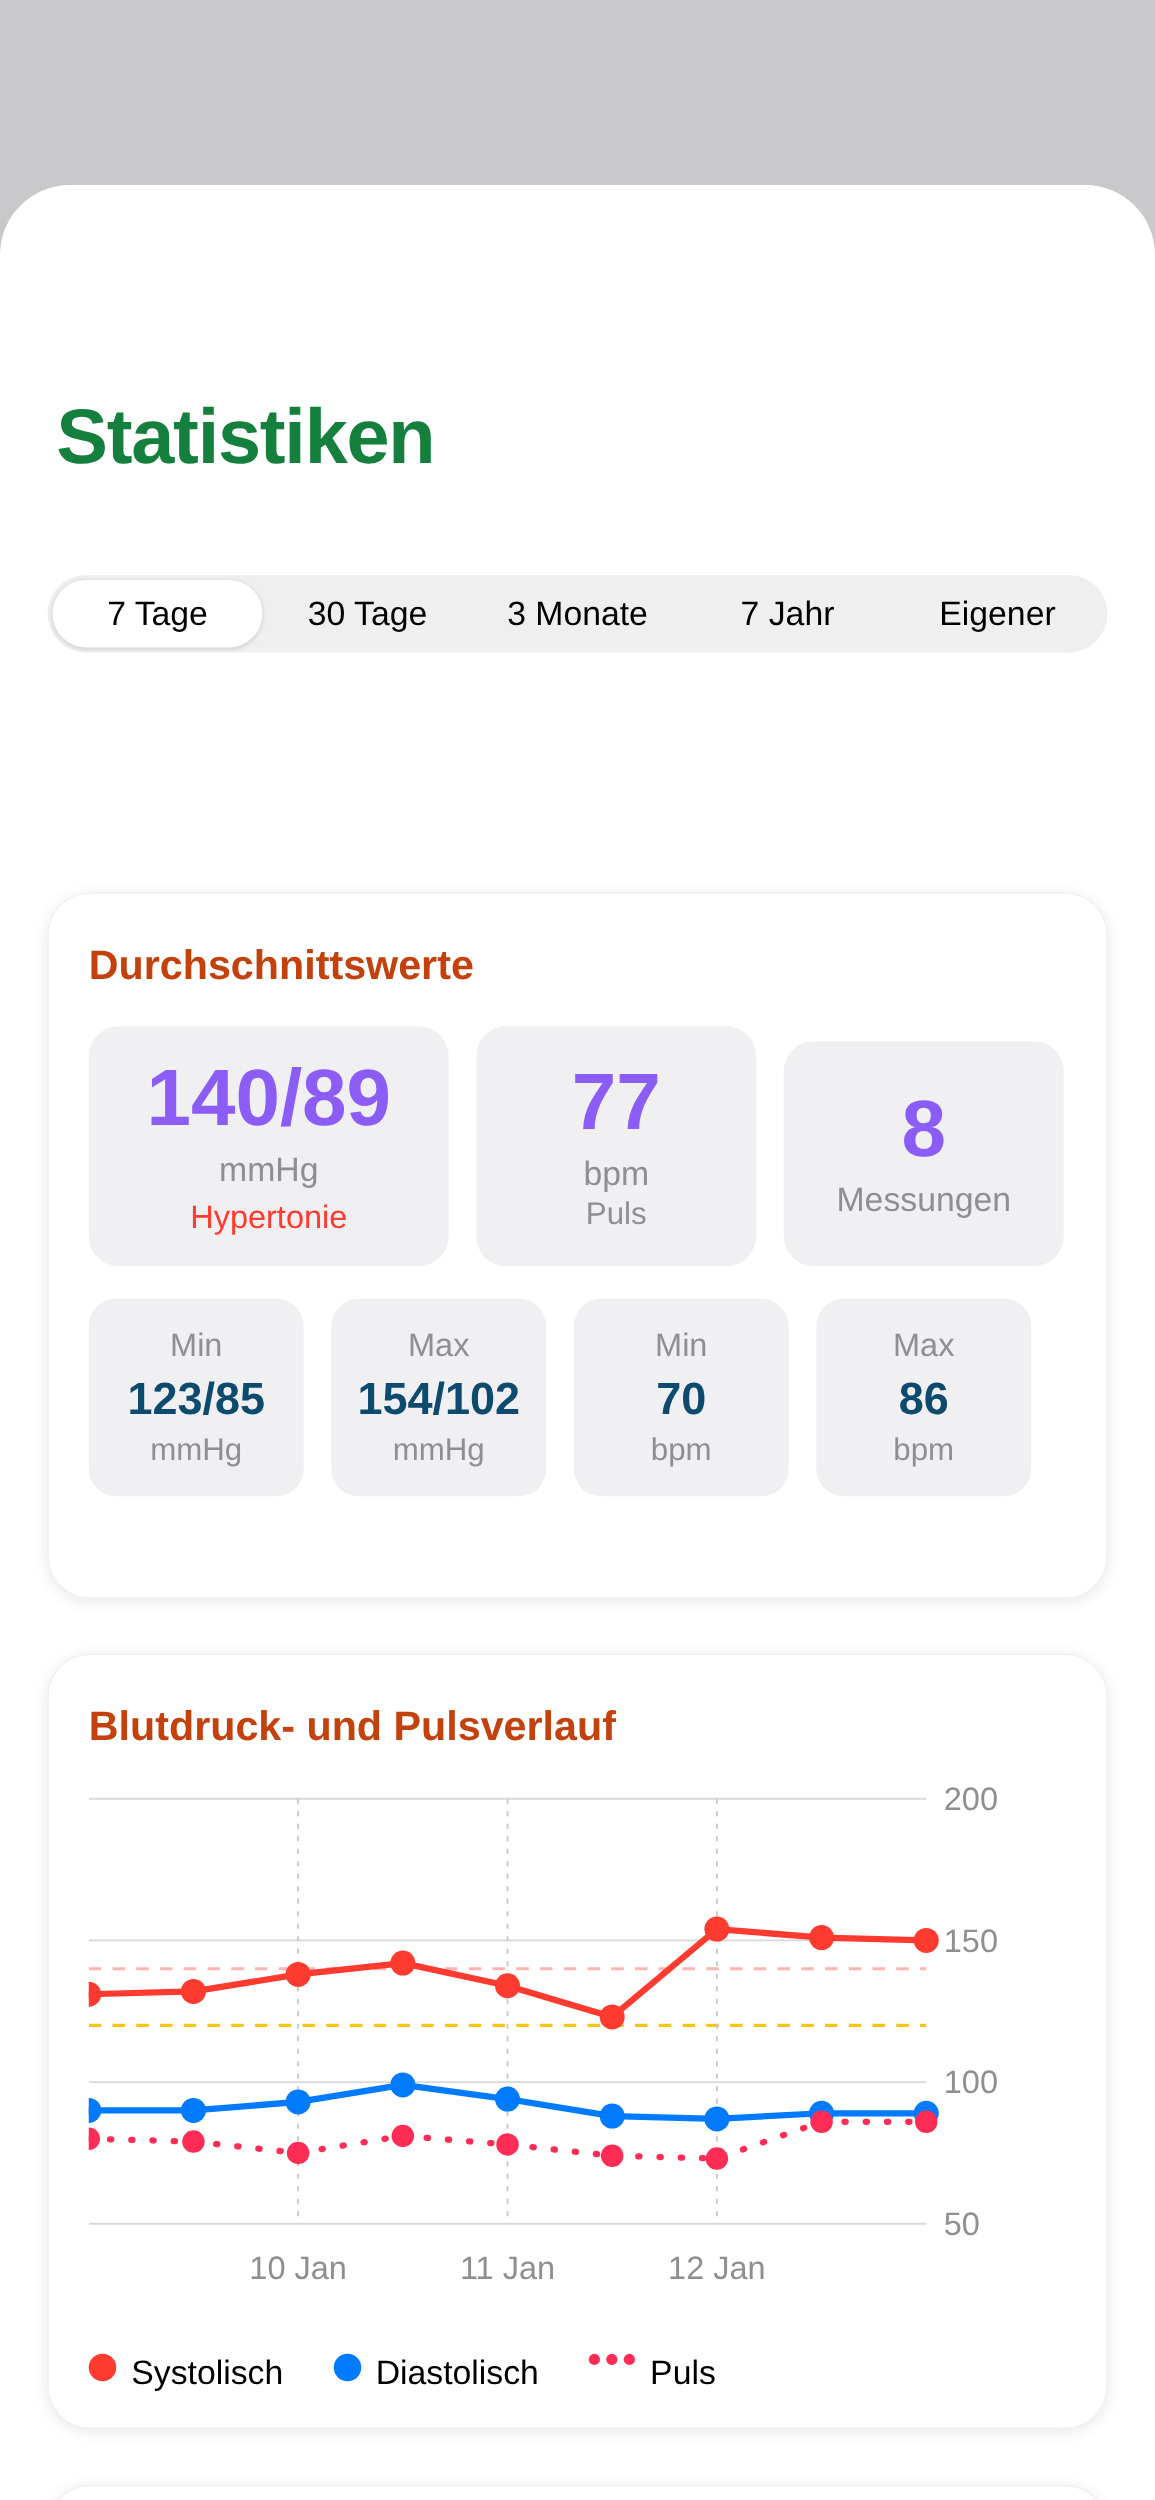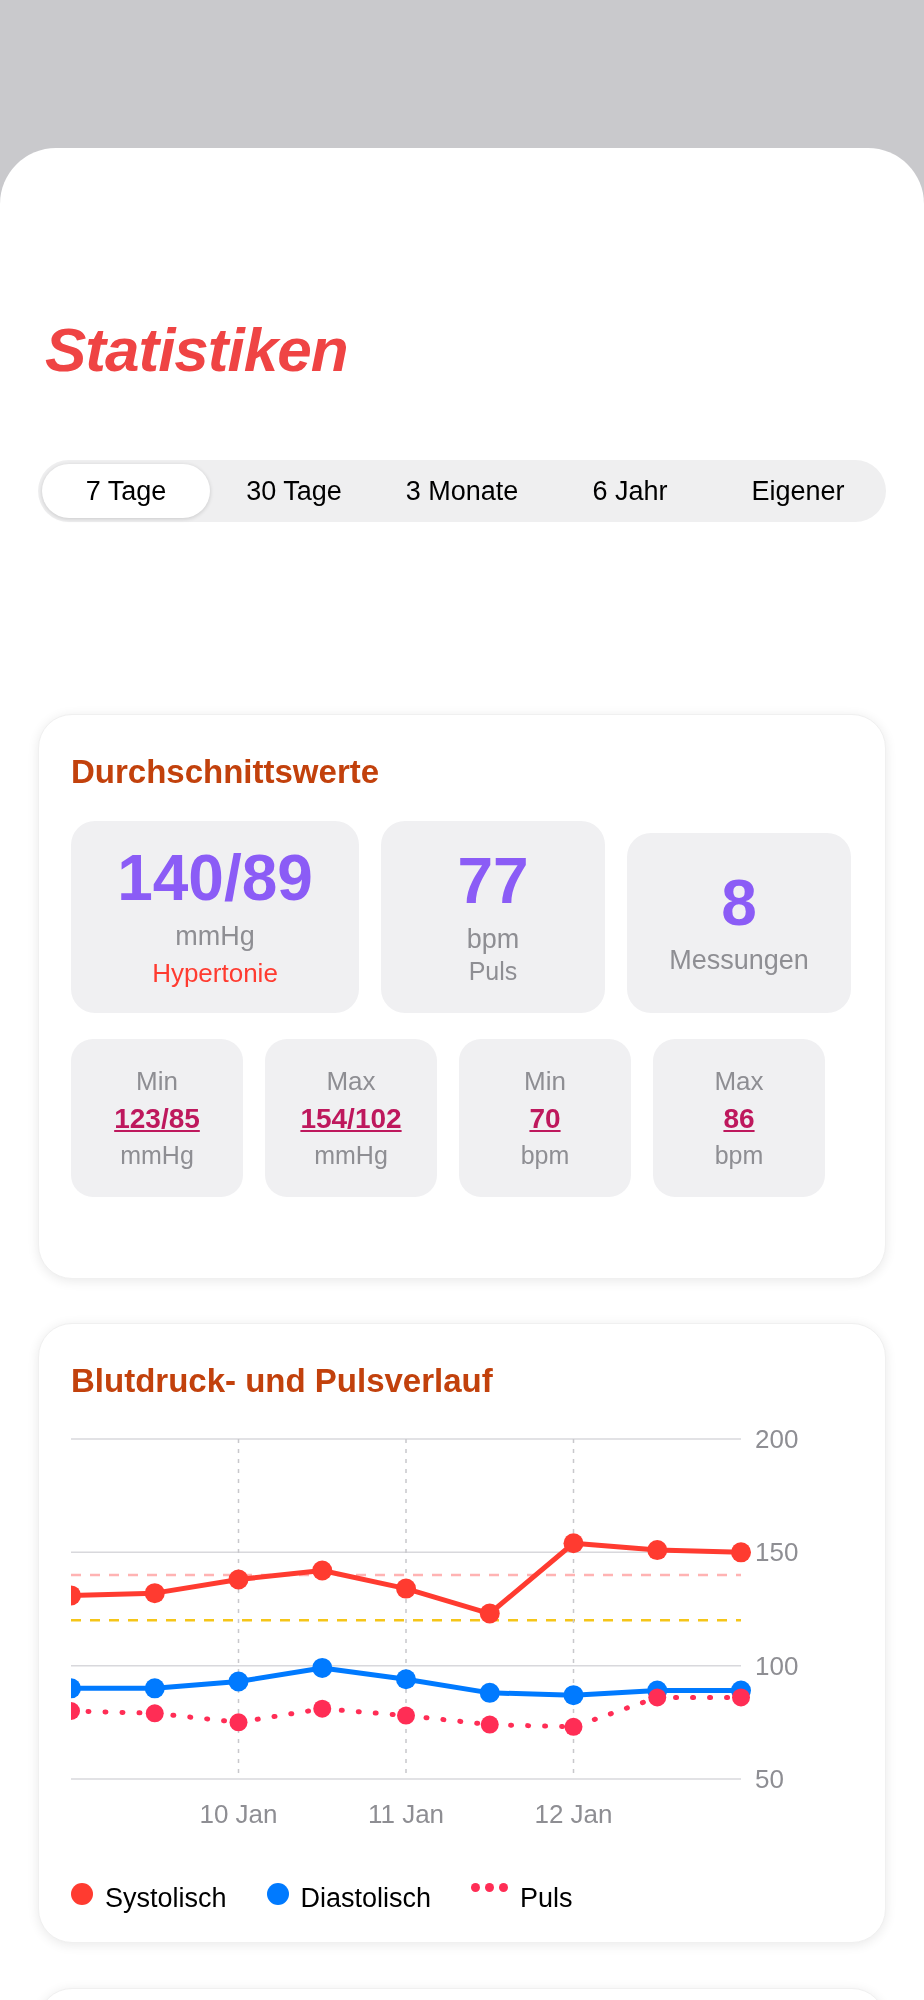--- a/index.html
+++ b/index.html
@@ -89,22 +89,21 @@
     border-radius: 56px 56px 0 0;
     overflow: hidden;
   }
   .page-title {
     position: absolute;
     top: 166px;
     left: 45px;
     font-size: 62px;
     font-weight: 700;
     letter-spacing: -1px;
-    color: #ef4444;
-    font-style: italic;
+    color: #15803d;
   }
   
   .segmented {
     position: absolute;
     top: 312px;
     left: 38px;
     width: 848px;
     height: 62px;
     background: #efeff0;
     border-radius: 31px;
@@ -190,21 +189,21 @@
     width: 172px;
     height: 158px;
     background: #f0f0f2;
     border-radius: 22px;
     display: flex;
     flex-direction: column;
     align-items: center;
     justify-content: center;
   }
   .mm-label { font-size: 26px; color: #8e8e93; }
-  .mm-value { font-size: 28px; font-weight: 700; color: #be185d; margin-top: 6px; text-decoration: underline; }
+  .mm-value { font-size: 36px; font-weight: 700; color: #0c4a6e; margin-top: 6px; }
   .mm-unit { font-size: 25px; color: #8e8e93; margin-top: 6px; }
   
   #card-chart { top: 1175px; height: 620px; }
   .chart-area {
     position: absolute;
     top: 105px;
     left: 32px;
     width: 790px;
     height: 420px;
   }
@@ -237,21 +236,21 @@
 
 
   <div class="sheet">
 
     <div class="page-title">Statistiken</div>
 
     <div class="segmented">
       <div class="seg active">7 Tage</div>
       <div class="seg">30 Tage</div>
       <div class="seg">3 Monate</div>
-      <div class="seg">6 Jahr</div>
+      <div class="seg">7 Jahr</div>
       <div class="seg">Eigener</div>
     </div>
 
     <div class="card" id="card-averages">
       <div class="card-title">Durchschnittswerte</div>
 
       <div class="stat-row">
         <div class="big-tile bp-tile">
           <div class="tile-value">140/89</div>
           <div class="tile-unit">mmHg</div>

